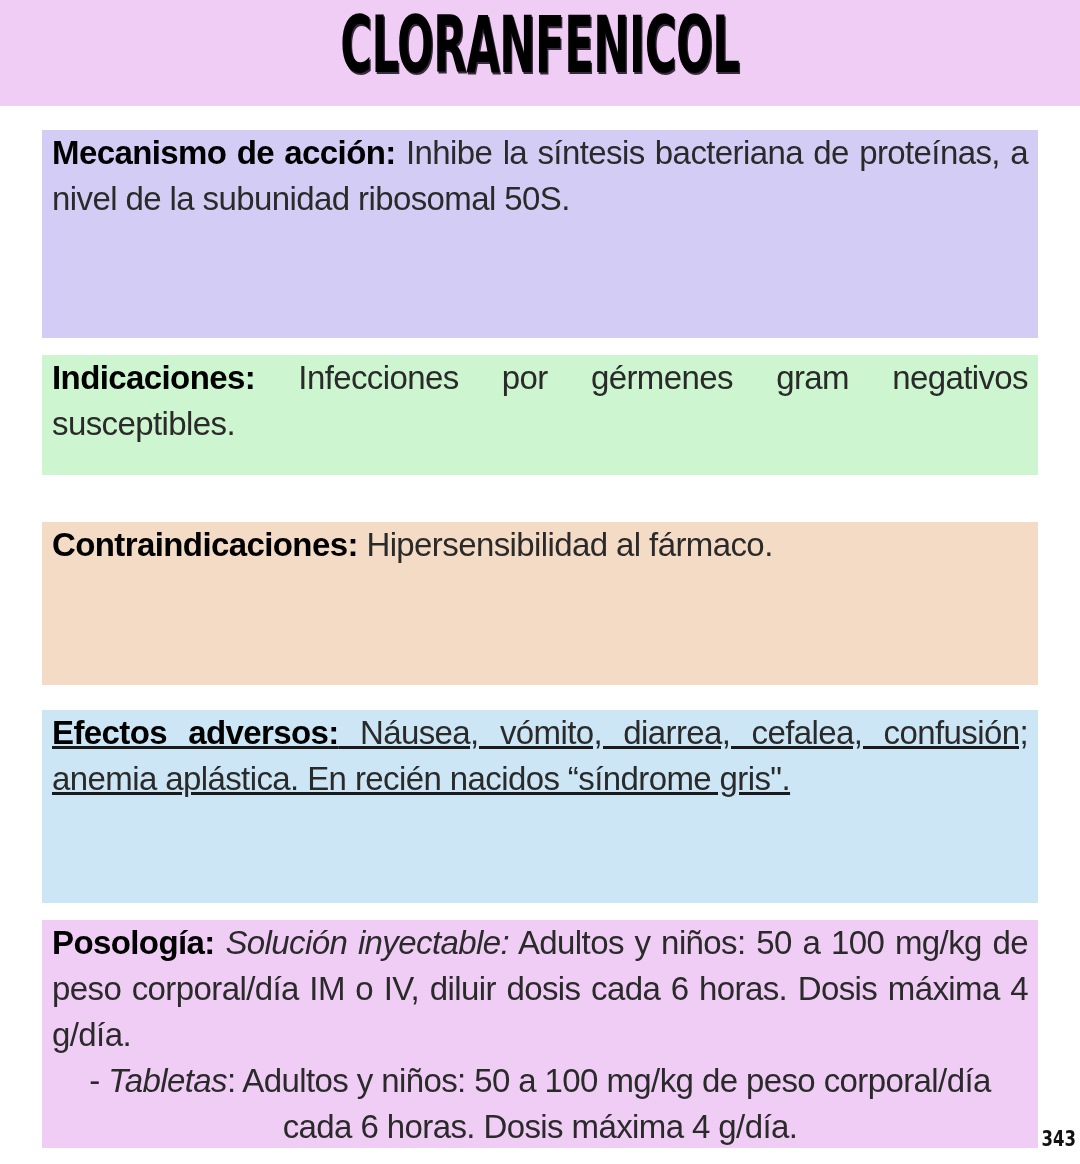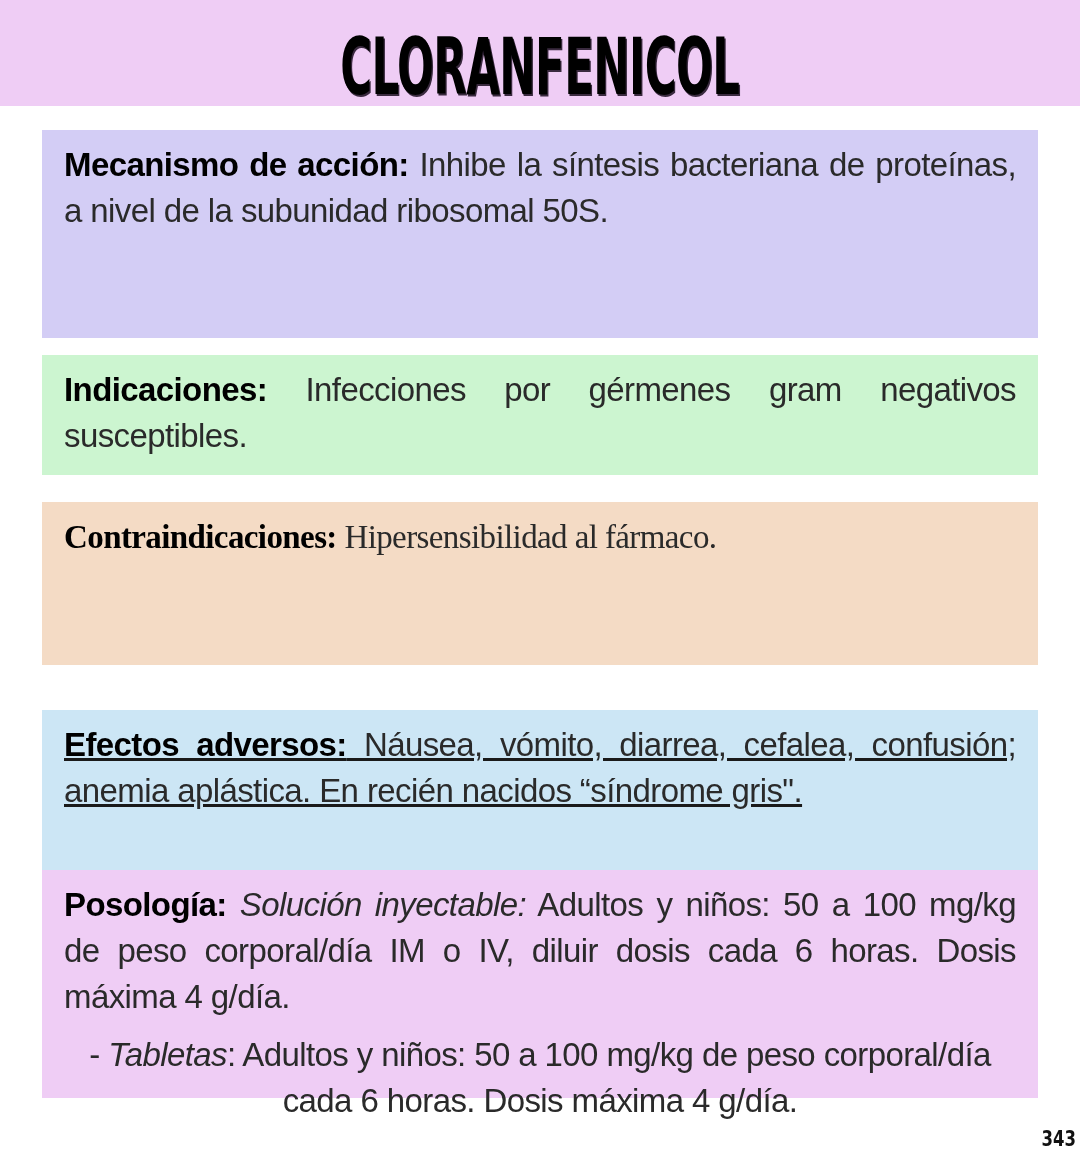--- a/index.html
+++ b/index.html
@@ -2,39 +2,39 @@
 <html><head>
 <meta charset="utf-8">
 <style>
   html, body { margin: 0; padding: 0; }
   body {
     width: 1080px; height: 1164px; background: #ffffff; position: relative; overflow: hidden;
     font-family: "Liberation Sans", "DejaVu Sans", sans-serif; color: #1a1a1a;
   }
   .header {
     position: absolute; left: 0; top: 0; width: 1080px; height: 106px; background: #efcdf5;
-    display: flex; align-items: flex-end; justify-content: center;
+    display: flex; align-items: flex-start; justify-content: center;
   }
   .title {
     font-family: "DejaVu Sans Condensed", "DejaVu Sans", sans-serif; font-weight: bold;
     font-size: 78px; letter-spacing: -1px; color: #000; transform: scaleX(0.62);
     transform-origin: center; line-height: 1; margin-top: 6px;
     text-shadow: 2px 2px 0 #3a2a3f;
   }
   .box {
     position: absolute; left: 42px; width: 996px; box-sizing: border-box;
     padding: 0 10px 0 10px; font-size: 33px; line-height: 46px; text-align: justify;
     letter-spacing: -0.6px;
   }
-  .box p { margin: 12px; }
+  .box p { margin: 0; }
   .b1 { top: 130px; height: 208px; background: #d3cdf5; }
   .b2 { top: 355px; height: 120px; background: #ccf5d0; }
-  .b3 { top: 502px; height: 163px; background: #f4dbc5; font-family: Liberation Serif, serif; }
+  .b3 { top: 522px; height: 163px; background: #f4dbc5; }
   .b4 { top: 710px; height: 193px; background: #cce6f5; text-decoration: underline; }
-  .b5 { top: 870px; height: 228px; background: #efcdf5; }
+  .b5 { top: 920px; height: 228px; background: #efcdf5; }
   .lbl { font-weight: bold; color: #000; }
   .it { font-style: italic; }
   .txt { color: #2a2a2a; }
   .pagenum {
     position: absolute; right: 4px; top: 1126px; font-family: "DejaVu Sans", sans-serif;
     font-weight: bold; font-size: 22px; color: #111; transform: scaleX(0.75); transform-origin: right;
   }
 </style>
 </head>
 <body>

